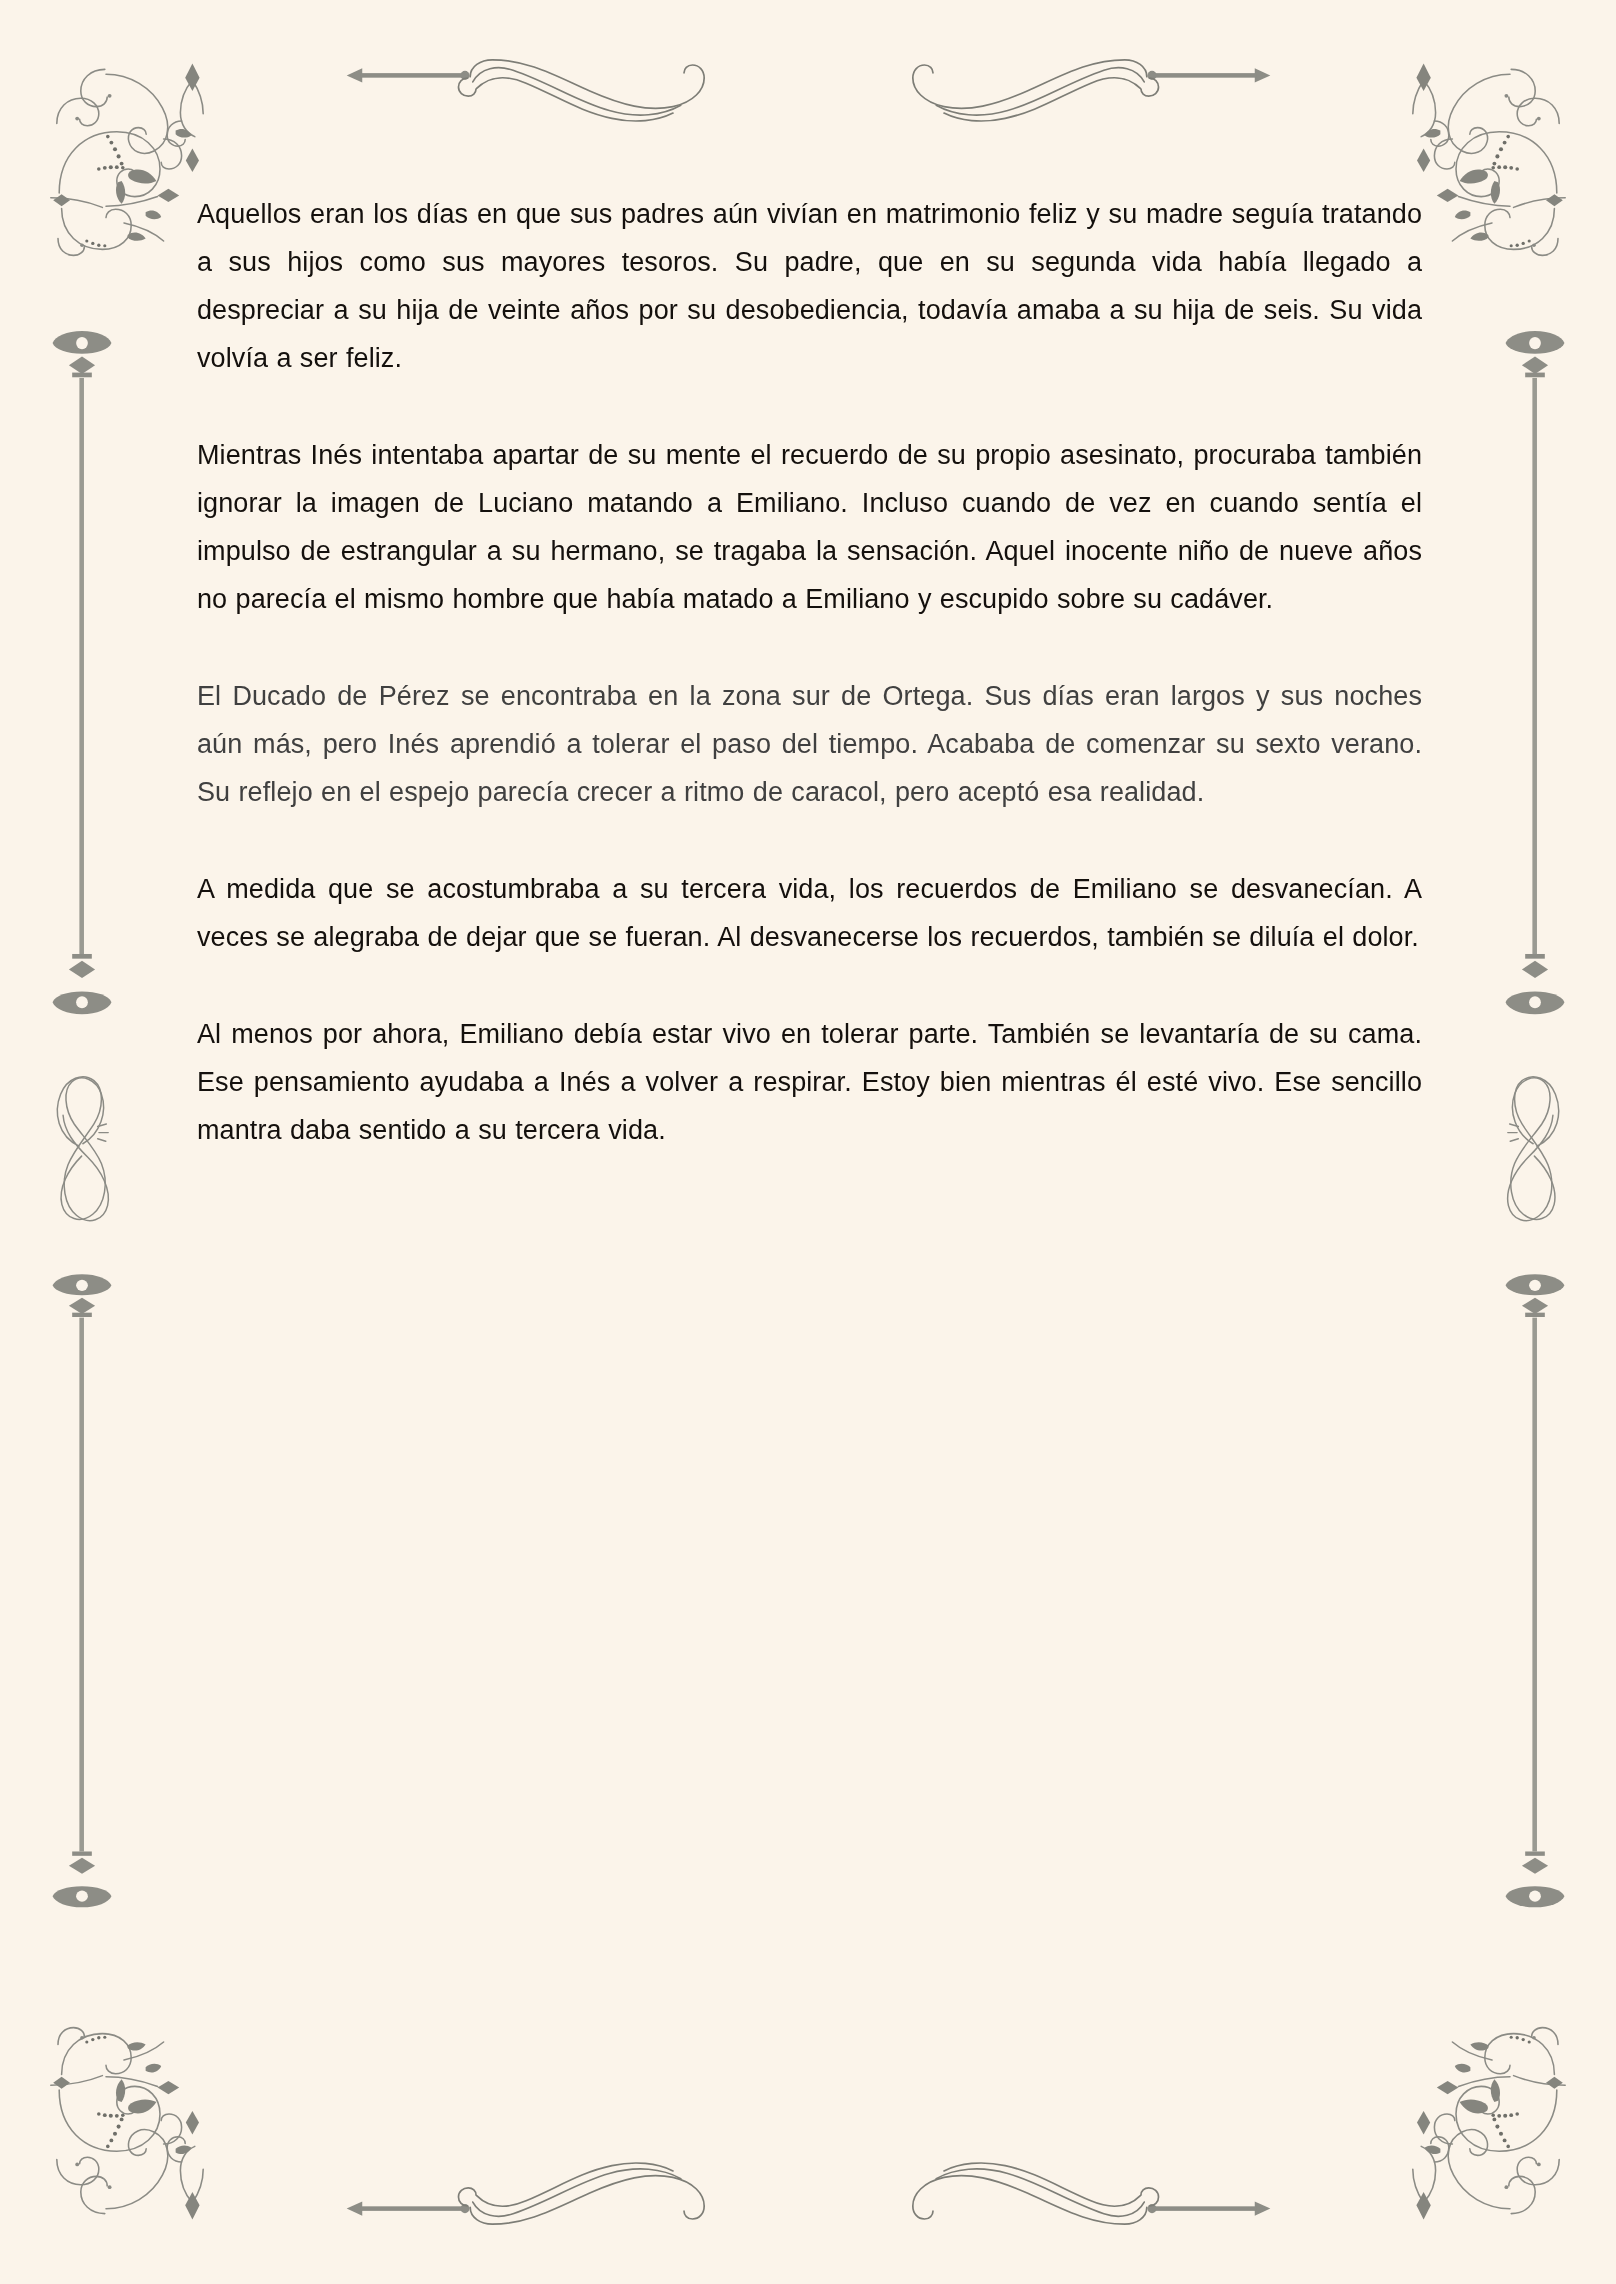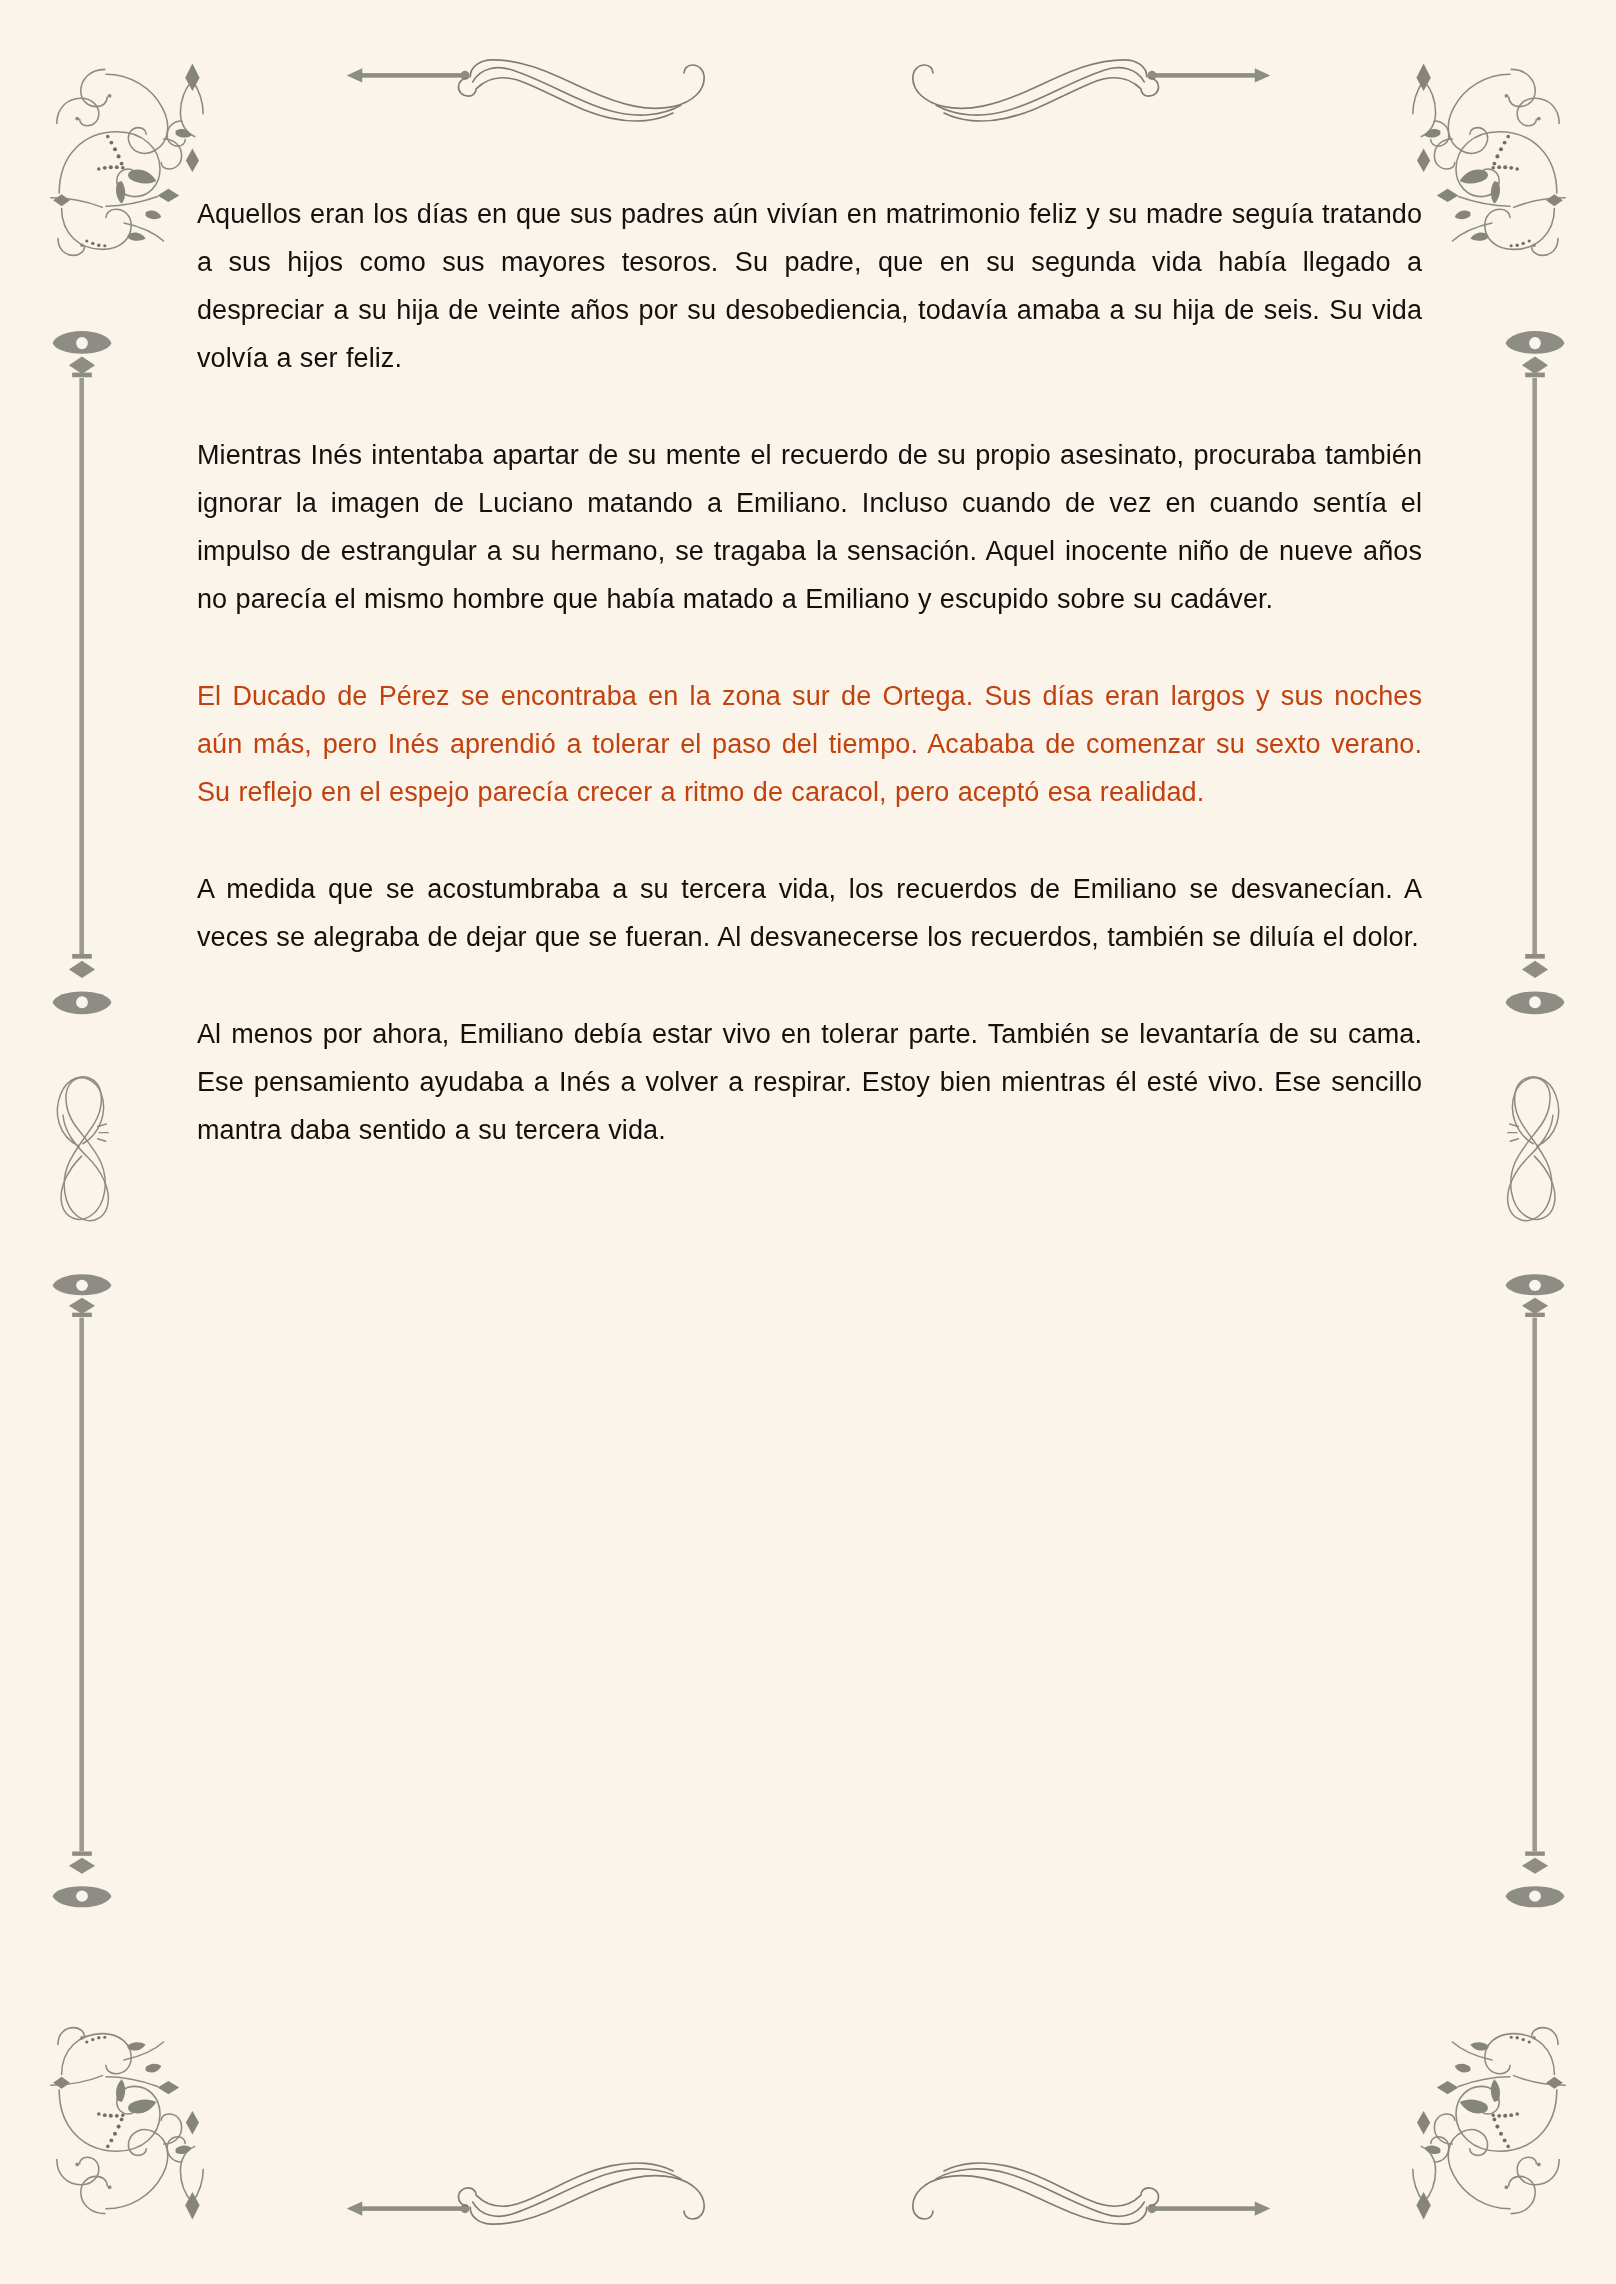--- a/index.html
+++ b/index.html
@@ -266,19 +266,19 @@
   </div>
   <div class="orn knot-r flip-h">
     <svg viewBox="0 0 110 265">
         <use href="#fig8"></use>
       </svg>
   </div>
 
   <div class="text-column">
     <p class="para" style="color: rgb(20, 16, 13);">Aquellos eran los días en que sus padres aún vivían en matrimonio feliz y su madre seguía tratando a sus hijos como sus mayores tesoros. Su padre, que en su segunda vida había llegado a despreciar a su hija de veinte años por su desobediencia, todavía amaba a su hija de seis. Su vida volvía a ser feliz.</p>
     <p class="para" style="color: rgb(20, 16, 13);">Mientras Inés intentaba apartar de su mente el recuerdo de su propio asesinato, procuraba también ignorar la imagen de Luciano matando a Emiliano. Incluso cuando de vez en cuando sentía el impulso de estrangular a su hermano, se tragaba la sensación. Aquel inocente niño de nueve años no parecía el mismo hombre que había matado a Emiliano y escupido sobre su cadáver.</p>
-    <p class="para" style="color: #c2410c;">El Ducado de Pérez se encontraba en la zona sur de Ortega. Sus días eran largos y sus noches aún más, pero Inés aprendió a tolerar el paso del tiempo. Acababa de comenzar su sexto verano. Su reflejo en el espejo parecía crecer a ritmo de caracol, pero aceptó esa realidad.</p>
+    <p class="para" style="color: #404040;">El Ducado de Pérez se encontraba en la zona sur de Ortega. Sus días eran largos y sus noches aún más, pero Inés aprendió a tolerar el paso del tiempo. Acababa de comenzar su sexto verano. Su reflejo en el espejo parecía crecer a ritmo de caracol, pero aceptó esa realidad.</p>
     <p class="para" style="color: rgb(20, 16, 13);">A medida que se acostumbraba a su tercera vida, los recuerdos de Emiliano se desvanecían. A veces se alegraba de dejar que se fueran. Al desvanecerse los recuerdos, también se diluía el dolor.</p>
     <p class="para" style="color: rgb(20, 16, 13);">Al menos por ahora, Emiliano debía estar vivo en tolerar parte. También se levantaría de su cama. Ese pensamiento ayudaba a Inés a volver a respirar. Estoy bien mientras él esté vivo. Ese sencillo mantra daba sentido a su tercera vida.</p>
   </div>
 
 </div>
 
 
 </body></html>

